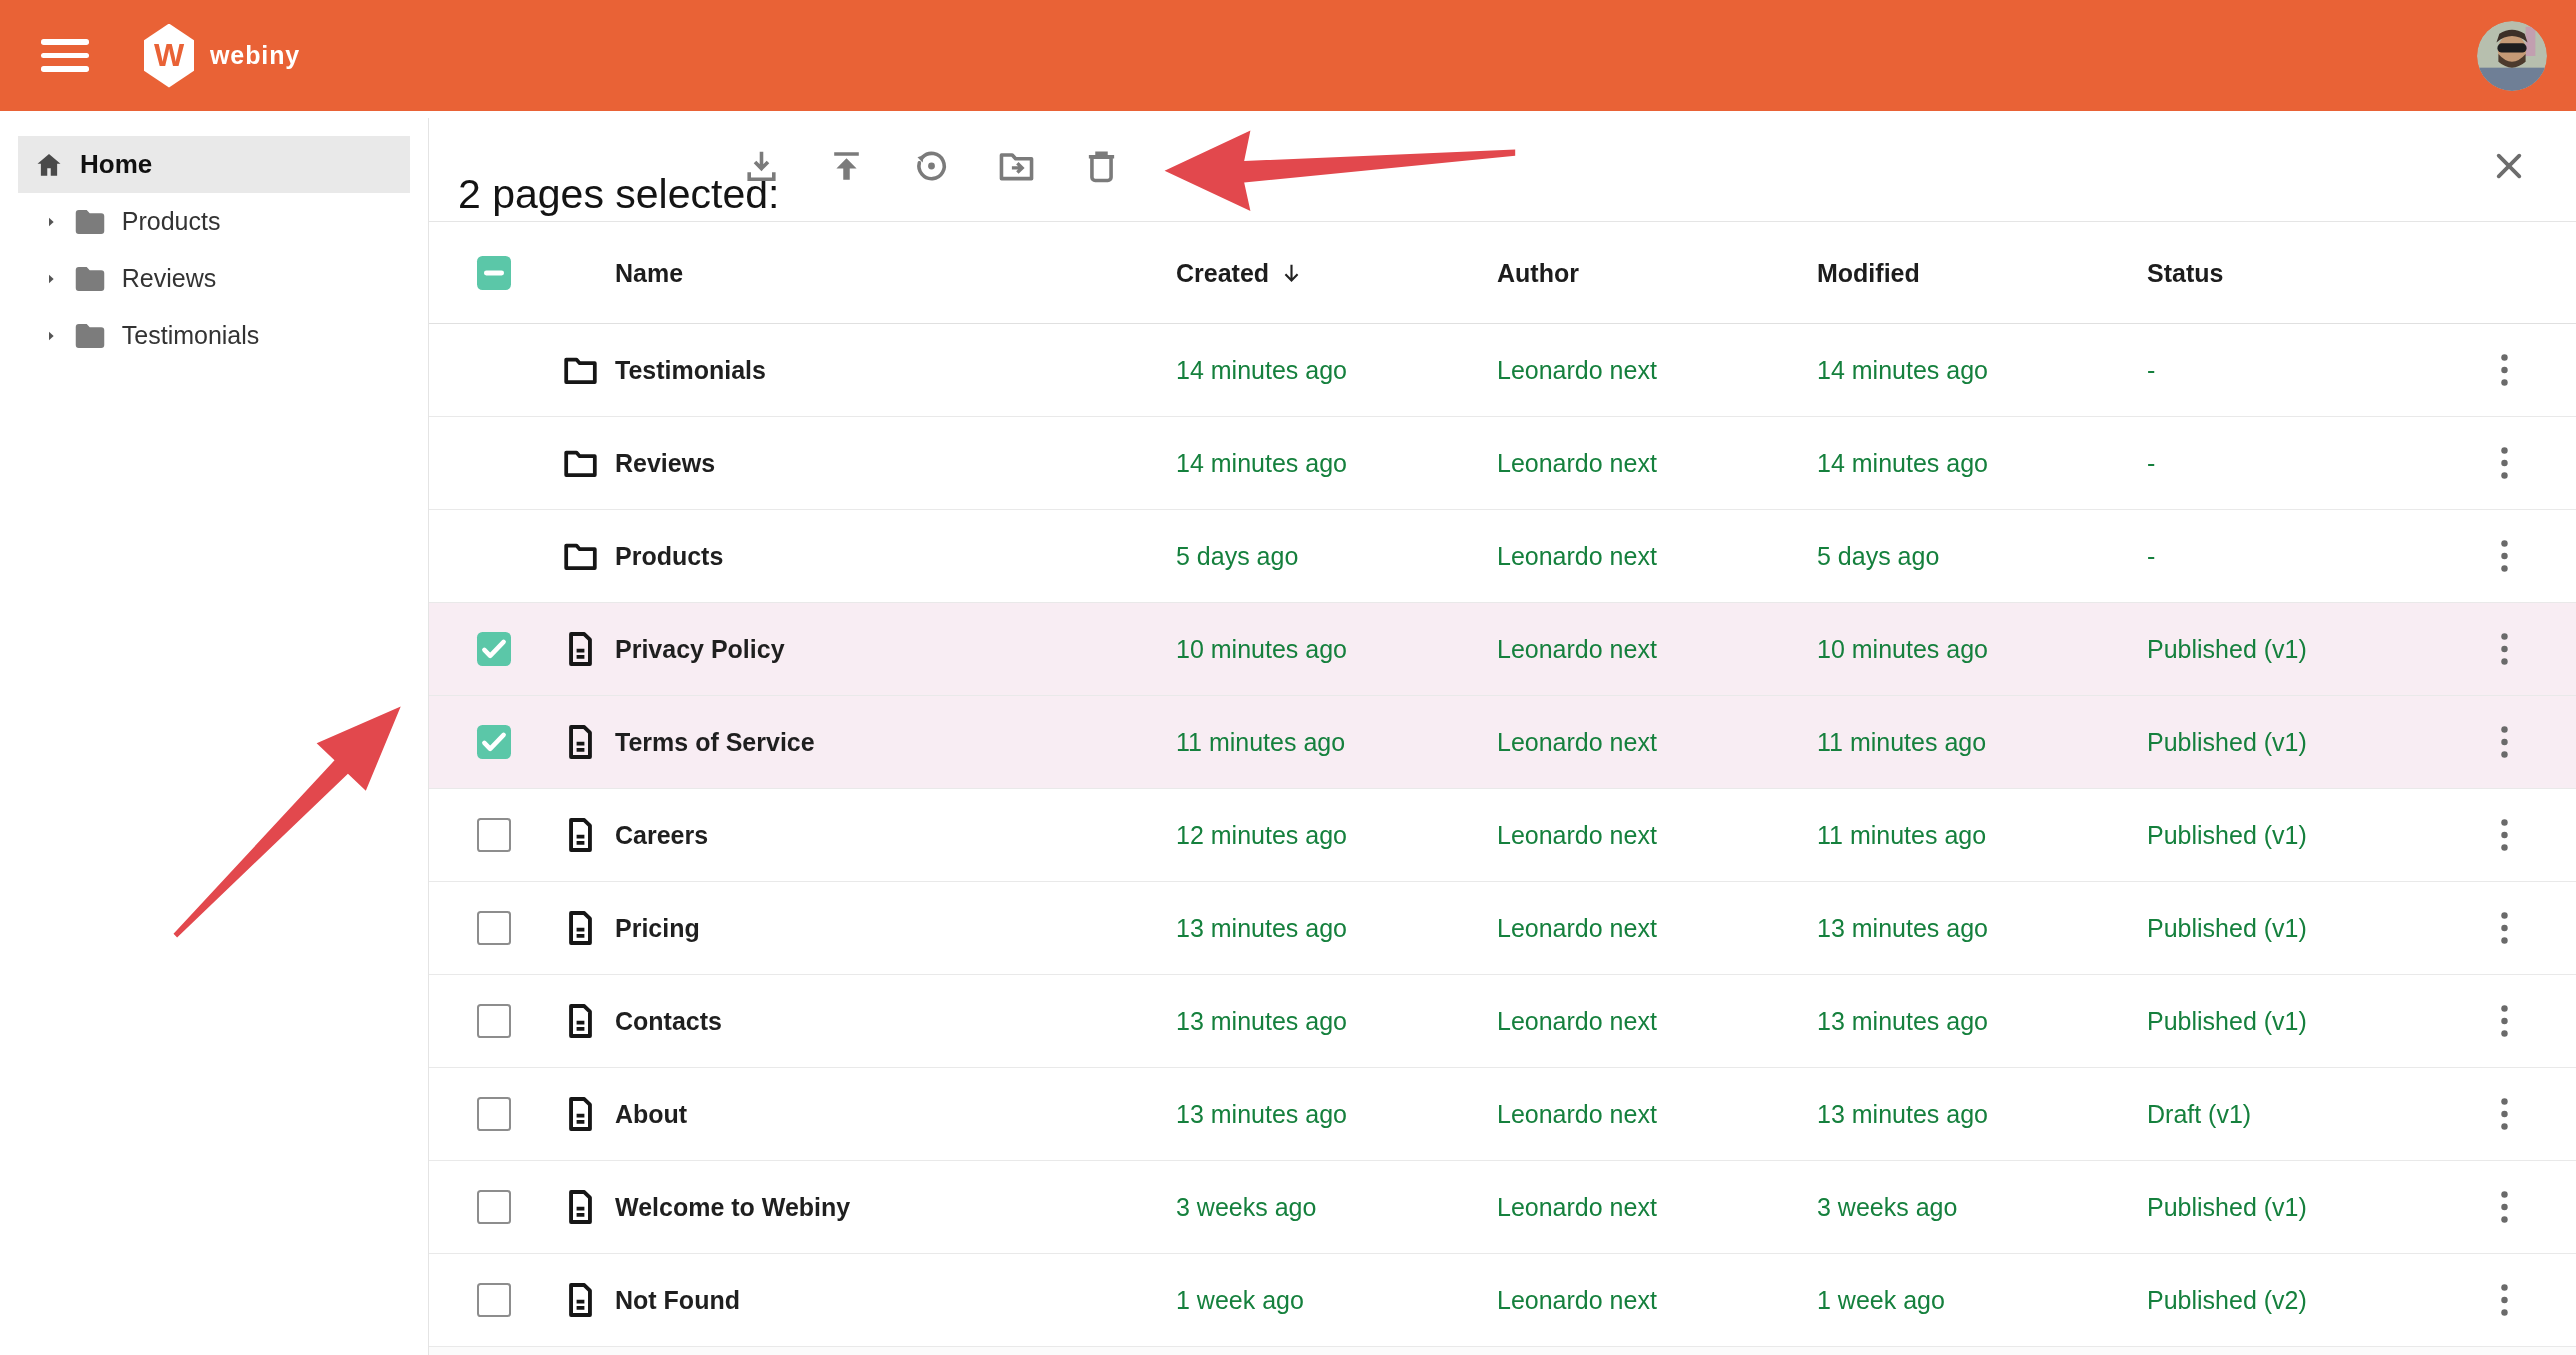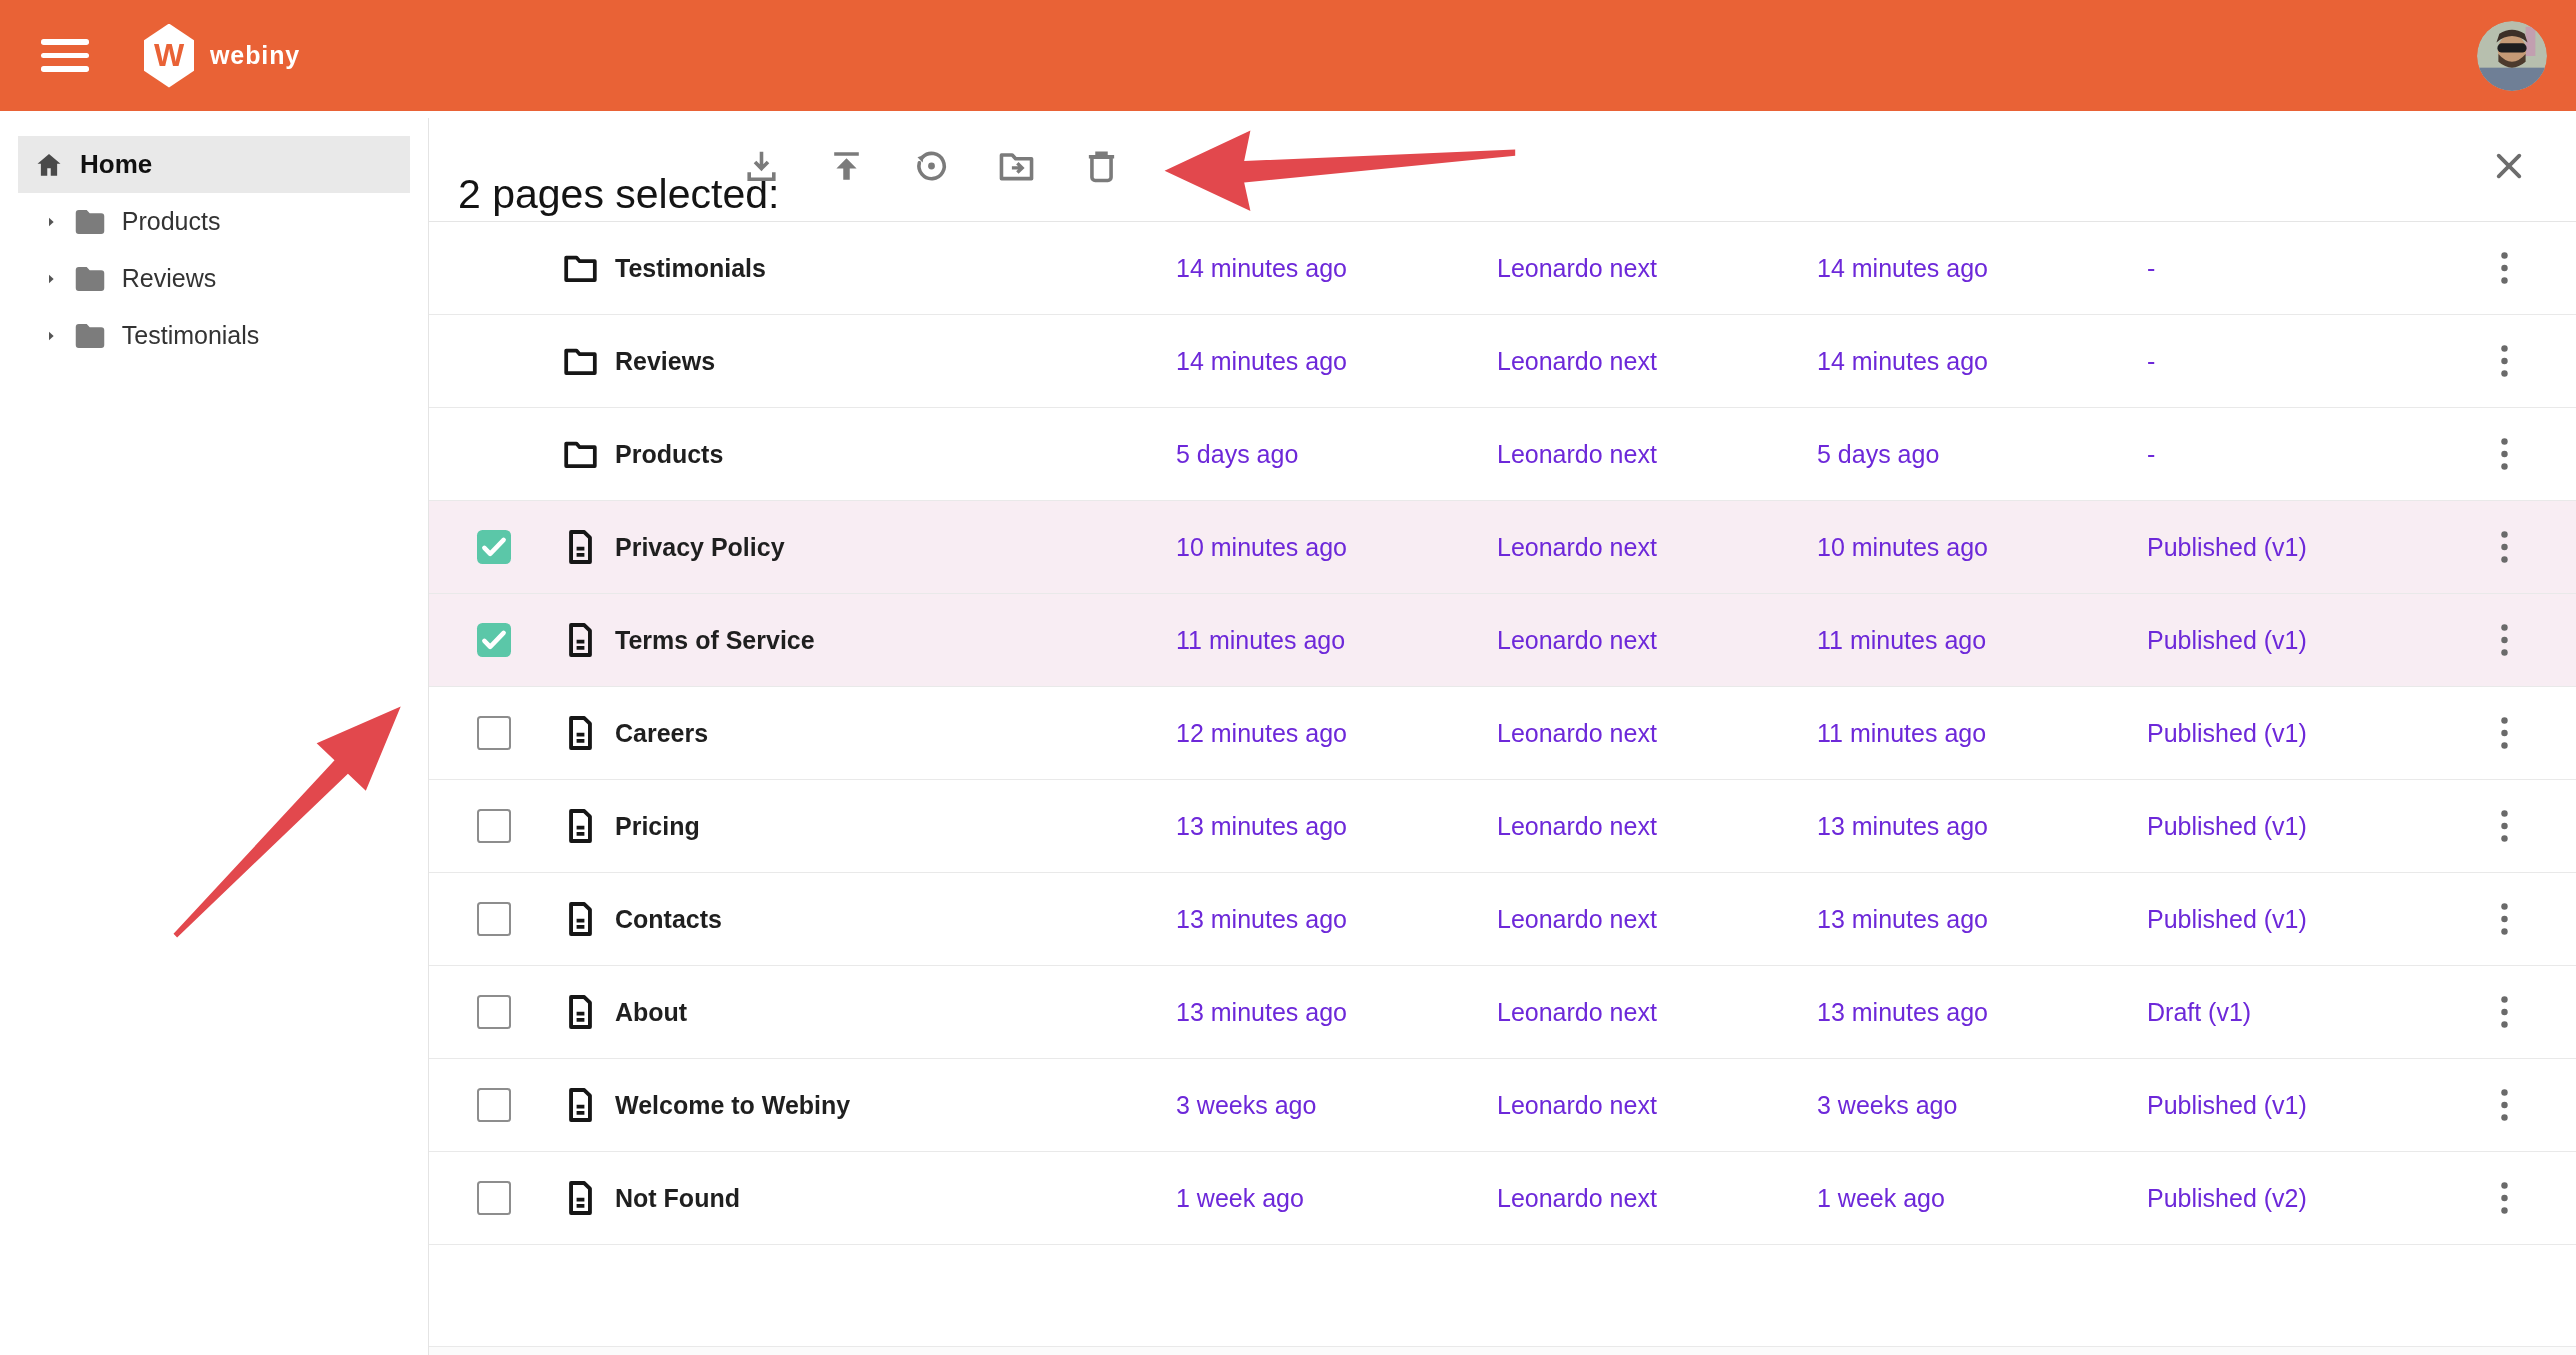--- a/index.html
+++ b/index.html
@@ -44,21 +44,21 @@
 
   
   .thead { position:relative; height:102px; border-bottom:1.8px solid #e0e0e0; background:#fff; }
   .hcell { position:absolute; top:50%; transform:translateY(-50%); font-size:25px; font-weight:700; color:#1d1d1d; white-space:nowrap; }
   .h-name{left:186px} .h-created{left:747px; display:flex; align-items:center; gap:9px;}
   .h-author{left:1068px} .h-modified{left:1388px} .h-status{left:1718px}
   .h-created svg { width:27px; height:27px; color:#222; }
 
   .row { position:relative; height:93px; border-bottom:1.8px solid #e9e9e9; background:#fff; }
   .row.selected { background:#f8edf3; }
-  .cell { position:absolute; top:50%; transform:translateY(-50%); font-size:25px; color:#6d28d9; white-space:nowrap; }
+  .cell { position:absolute; top:50%; transform:translateY(-50%); font-size:25px; color:#15803d; white-space:nowrap; }
   .cell.name { left:186px; font-weight:700; color:#1f1f1f; cursor:pointer; }
   .cell.created{left:747px} .cell.author{left:1068px} .cell.modified{left:1388px} .cell.status{left:1718px}
   .cb { position:absolute; left:48px; top:50%; transform:translateY(-50%); width:34px; height:34px; cursor:pointer; }
   .cb.un { border:2.7px solid #8d8d8d; border-radius:3.6px; background:#fff; }
   .cb.ck, .cb.ind { background:#5bc7a8; border-radius:5.4px; }
   .cb svg { width:100%; height:100%; display:block; }
   .nicon { position:absolute; left:132px; top:50%; transform:translateY(-50%); width:39px; height:39px; color:#161616; }
   .nicon svg { width:100%; height:100%; display:block; }
   .kebab { position:absolute; left:2054px; top:50%; transform:translateY(-50%); width:43px; height:43px;
     color:#6a6a6a; background:none; border:none; padding:0; cursor:pointer; }
@@ -234,20 +234,37 @@
           </svg>
         </button>
     </div>
     <button class="close-btn">
         <svg viewBox="0 0 42 42" width="38" height="38">
           <use href="#i-close"></use>
         </svg>
       </button>
   </div>
 
+  <div class="thead">
+    <span class="cb ind" style="left:48px;top:50%;transform:translateY(-50%);position:absolute;">
+        <svg viewBox="0 0 38 38" width="34" height="34">
+          <use href="#i-dash"></use>
+        </svg>
+      </span>
+    <span class="hcell h-name">Name</span>
+    <span class="hcell h-created">
+      <span>Created</span>
+      <svg viewBox="0 0 30 30" width="27" height="27">
+          <use href="#i-sort"></use>
+        </svg>
+    </span>
+    <span class="hcell h-author">Author</span>
+    <span class="hcell h-modified">Modified</span>
+    <span class="hcell h-status">Status</span>
+  </div>
 
   <div class="row">
     <span class="nicon">
         <svg viewBox="0 0 44 44" width="39" height="39">
           <use href="#i-folder-o"></use>
         </svg>
       </span>
     <span class="cell name">Testimonials</span>
     <span class="cell created">14 minutes ago</span>
     <span class="cell author">Leonardo next</span>

